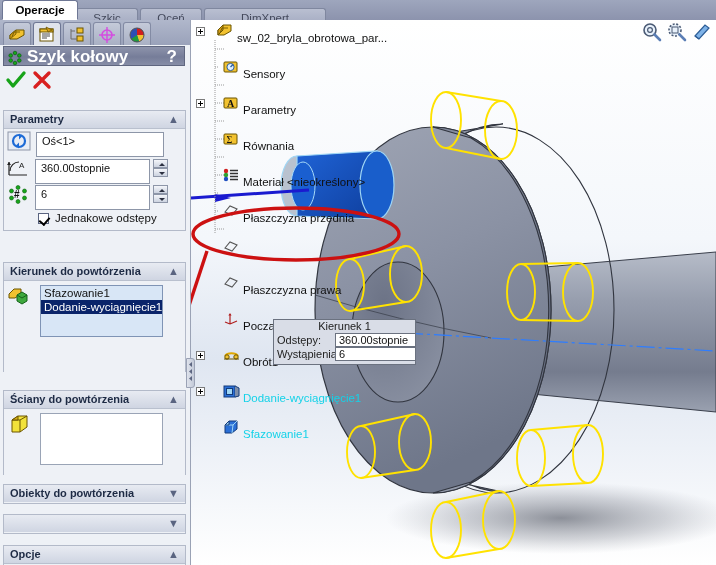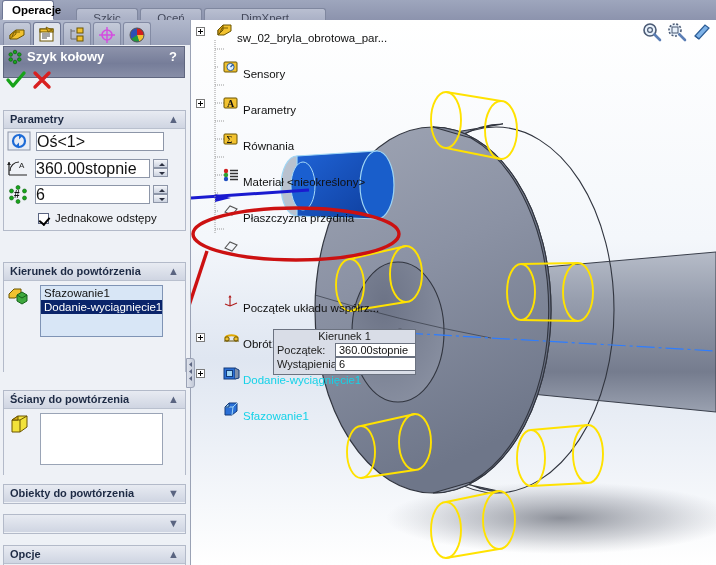--- a/index.html
+++ b/index.html
@@ -29,45 +29,45 @@
   .leftpanel{position:absolute;left:0;top:20px;width:190px;height:545px;
      background:#eef1f6;border-right:1px solid #9aa2b5;overflow:hidden;}
   .pm-toolbar{position:absolute;left:0;top:0;width:190px;height:25px;
      background:linear-gradient(to bottom,#b0b7cb 0%,#9aa2ba 100%);}
   .pm-tab{position:absolute;top:2px;width:28px;height:23px;
      border:1px solid #838ba4;border-bottom:none;border-radius:3px 3px 0 0;
      background:linear-gradient(to bottom,#c4cad9,#a9b0c4);box-sizing:border-box;}
   .pm-tab.sel{background:#dfe3ec;border-color:#6e7794;}
   .pm-tab svg{display:block;margin:3px auto 0;}
 
-  .pm-header{position:absolute;left:3px;top:26px;width:182px;height:32px;
+  .pm-header{position:absolute;left:3px;top:26px;width:182px;height:20px;
      background:linear-gradient(to bottom,#8d93ab 0%,#767d99 55%,#878ea7 100%);
-     border:1px solid #5f667f;color:#fff;font-weight:bold;font-size:13px;
+     border:1px solid #5f667f;color:#fff;font-weight:bold;font-size:17px;
      line-height:20px;box-sizing:border-box;}
   .pm-header .ttl{position:absolute;left:23px;top:0;}
   .pm-header .help{position:absolute;right:7px;top:0;font-weight:bold;}
   .pm-header .hicon{position:absolute;left:4px;top:3px;}
 
   .okrow{position:absolute;left:4px;top:50px;width:182px;height:22px;}
   .okrow .g{position:absolute;top:0;}
 
   
   .group{position:absolute;left:3px;width:183px;
      background:#eef1f6;border:1px solid #b3bac9;box-sizing:border-box;}
   .grphdr{height:17px;line-height:17px;font-weight:bold;font-size:11px;color:#1d2a44;
      padding-left:6px;position:relative;
      background:linear-gradient(to bottom,#e8ebf2 0%,#cfd5e2 100%);
      border-bottom:1px solid #b9c0ce;}
   .chev{position:absolute;right:6px;top:0;color:#5a6party;}
   .chev{color:#5a6480;font-size:11px;}
   .grpbody{position:relative;background:#eef1f6;}
 
-  .field{position:absolute;height:19px;box-sizing:border-box;
-     border:1px solid #8d96a8;background:#fff;font-size:16px;
-     line-height:17px;color:#111;}
+  .field{position:absolute;height:25px;box-sizing:border-box;
+     border:1px solid #8d96a8;background:#fff;font-size:11px;
+     line-height:17px;padding-left:5px;color:#111;}
   .spin{position:absolute;width:15px;height:19px;}
   .spin div{width:15px;height:9px;box-sizing:border-box;
      border:1px solid #8d96a8;background:linear-gradient(to bottom,#f4f6fa,#ccd3e0);
      position:relative;}
   .spin div:after{content:"";position:absolute;left:5px;top:3px;
      border-left:3px solid transparent;border-right:3px solid transparent;}
   .spin div.up:after{border-bottom:3px solid #2b3040;}
   .spin div.dn:after{border-top:3px solid #2b3040;}
 
   .iconbtn{position:absolute;width:24px;height:24px;box-sizing:border-box;}
@@ -109,21 +109,21 @@
 
   svg{overflow:visible;}
   .nosel{user-select:none;}
 </style>
 </head>
 <body>
 
 <div class="app nosel">
 
   <div class="tabstrip">
-    <div class="tab active" style="left:2px;width:52px;">Operacje</div>
+    <div class="tab active" style="left:2px;width:76px;">Operacje</div>
     <div class="tab" style="left:76px;width:62px;">Szkic</div>
     <div class="tab" style="left:140px;width:62px;">Oceń</div>
     <div class="tab" style="left:204px;width:122px;">DimXpert Wymiarów</div>
   </div>
 
   <div class="leftpanel">
 
     <div class="pm-toolbar">
       <div class="pm-tab" style="left:3px;">
         <svg width="18" height="17" viewBox="0 0 18 17">
@@ -532,20 +532,28 @@
       </div>
 
       <div class="trow" style="top:108px;">
         <span class="tico">
           <svg width="16" height="14" viewBox="0 0 16 14">
             <path d="M2 8 L7 2 L14 5 L9 11 Z" fill="none" stroke="#555" stroke-width="1.1"></path>
           </svg>
         </span>
       </div>
 
+      <div class="trow" style="top:126px;">
+        <span class="tico">
+          <svg width="16" height="14" viewBox="0 0 16 14">
+            <path d="M2 8 L7 2 L14 5 L9 11 Z" fill="none" stroke="#555" stroke-width="1.1"></path>
+          </svg>
+        </span>
+        <span class="lbl">Płaszczyzna prawa</span>
+      </div>
 
       <div class="trow" style="top:144px;">
         <span class="tico">
           <svg width="16" height="14" viewBox="0 0 16 14">
             <path d="M7 12 L7 2 M7 12 L14 9 M7 12 L2 10" stroke="#b02020" stroke-width="1.2" fill="none"></path>
             <path d="M7 1 l-1.6 2.6 h3.2 z" fill="#b02020"></path>
           </svg>
         </span>
         <span class="lbl">Początek układu współrz...</span>
       </div>
@@ -586,24 +594,24 @@
         </span>
         <span class="lbl">Sfazowanie1</span>
       </div>
     </div>
 
     <svg width="525" height="545" style="position:absolute;left:0;top:0;pointer-events:none;">
       <ellipse cx="105" cy="214" rx="103" ry="26" fill="none" stroke="#cc1111" stroke-width="3.4"></ellipse>
       <path d="M16 231 L-10 310" fill="none" stroke="#cc1111" stroke-width="3.4"></path>
     </svg>
 
-    <div class="callout" style="left:82px;top:299px;width:143px;height:46px;margin-top:10px;">
+    <div class="callout" style="left:82px;top:299px;width:143px;height:46px;">
       <div class="ctitle">Kierunek 1</div>
       <div class="crow" style="top:0;">
-        <span class="ck">Początek:</span>
+        <span class="ck">Odstępy:</span>
         <span class="cv" style="left:61px;width:81px;">360.00stopnie</span>
       </div>
       <div class="crow" style="top:0;">
         <span class="ck">Wystąpienia:</span>
         <span class="cv" style="left:61px;width:81px;">6</span>
       </div>
     </div>
 
     <div class="vp-icons">
       <span style="display:inline-block;margin-left:3px;">

